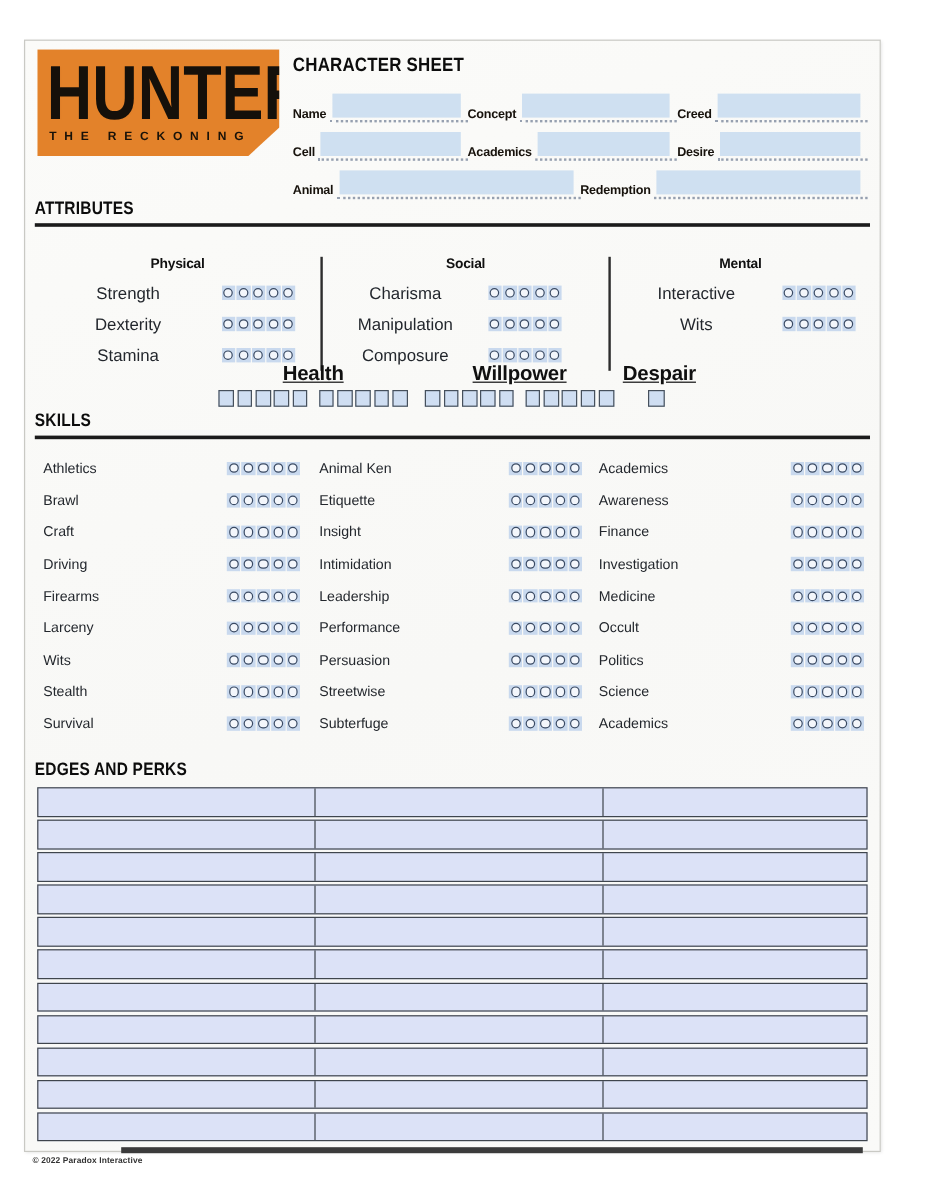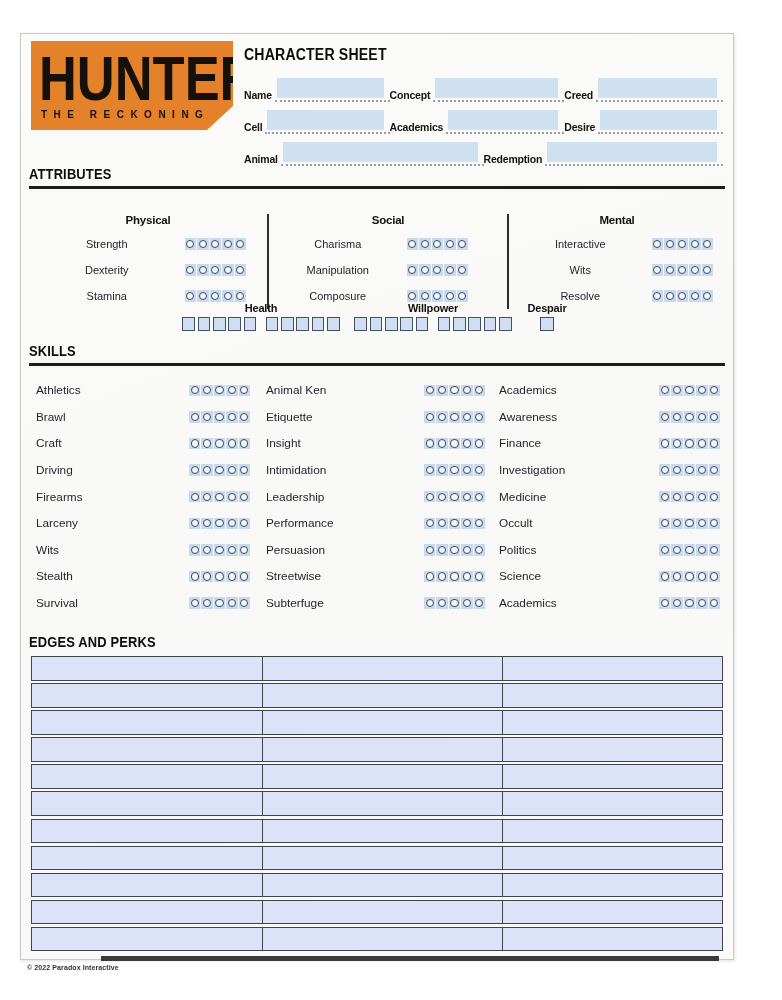--- a/index.html
+++ b/index.html
@@ -46,37 +46,37 @@
   
   .sec-head { position:absolute; left:8px; font-weight:bold; font-size:15px; letter-spacing:.2px; transform:scaleX(.86); transform-origin:left; color:#0c0c0c; white-space:nowrap; }
   .sec-rule { position:absolute; left:8px; right:8px; height:2.5px; background:#1b1b1b; }
 
   
   .attr-area { position:absolute; left:8px; right:8px; top:160px; display:grid; grid-template-columns:238px 240px 1fr;margin-top:20px; }
   .attr-group { padding-top:0; }
   .attr-group + .attr-group { border-left:2px solid #2d2d2d; }
   .agroup-name { text-align:center; font-weight:bold; font-size:11.5px; letter-spacing:-.2px; height:17px; color:#101010; }
   .attr-row { display:flex; align-items:center; height:26px; }
-  .alabel { flex:1; text-align:center; font-size:11px; color:#23272d; }
+  .alabel { flex:1; text-align:center; font-size:14px; color:#23272d; }
   .attr-group:nth-child(1) .dots { margin-right:20px; }
   .attr-group:nth-child(2) .dots { margin-right:38px; }
   .attr-group:nth-child(3) .dots { margin-right:11px; }
 
   
   .dots { display:inline-flex; }
   .chip { width:11.5px; height:11.5px; background:#c9d9ee; margin-right:1px; display:inline-flex; align-items:center; justify-content:center; }
   .circle { width:8.2px; height:8.2px; border:1.6px solid #3a4a63; border-radius:50%; background:#f3f6fb; box-sizing:border-box; }
 
   
   .trackers { position:absolute; left:0; right:0; top:268px; height:38px; }
   .tracker { position:absolute; text-align:center; }
   .t-health { left:160px; width:160px; }
   .t-will { left:332px; width:160px; }
   .t-despair { left:498px; width:56px; }
-  .tlabel { font-weight:bold; font-size:11px; letter-spacing:-.2px; color:#101010; margin-bottom:3px; }
+  .tlabel { font-weight:bold; font-size:17px; letter-spacing:-.2px; color:#101010; margin-bottom:3px;text-decoration:underline; }
   .boxes { display:flex; justify-content:center; }
   .sq { width:11.5px; height:11.5px; border:1.8px solid #46505c; background:#cfdef2; margin:0 1.3px; }
   .box-gap { width:7px; }
 
   
   .skills-grid { position:absolute; left:0; right:0; top:343px; padding-left:15px; display:grid;
     grid-template-columns:153px 62px 15px 158px 62px 13px 160px 62px; grid-auto-rows:26.6px; align-items:center; }
   .sklabel { font-size:11.8px; color:#23272d; }
   .skspacer { }
 
@@ -323,40 +323,20 @@
               <span class="circle"></span>
             </span>
             <span class="chip">
               <span class="circle"></span>
             </span>
             <span class="chip">
               <span class="circle"></span>
             </span>
           </span>
         </div>
-        <div class="attr-row">
-          <span class="alabel">Resolve</span>
-          <span class="dots">
-            <span class="chip">
-              <span class="circle"></span>
-            </span>
-            <span class="chip">
-              <span class="circle"></span>
-            </span>
-            <span class="chip">
-              <span class="circle"></span>
-            </span>
-            <span class="chip">
-              <span class="circle"></span>
-            </span>
-            <span class="chip">
-              <span class="circle"></span>
-            </span>
-          </span>
-        </div>
       </div>
     </div>
 
   <div class="trackers">
     <div class="tracker t-health">
         <div class="tlabel">Health</div>
         <div class="boxes">
           <span class="sq"></span>
           <span class="sq"></span>
           <span class="sq"></span>

